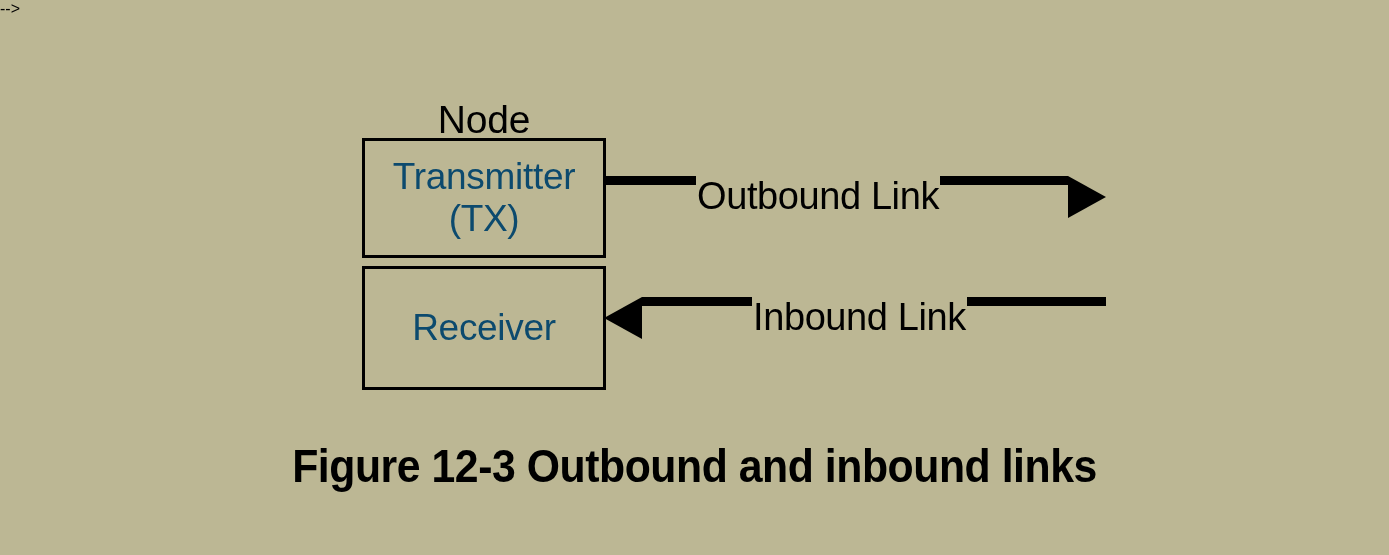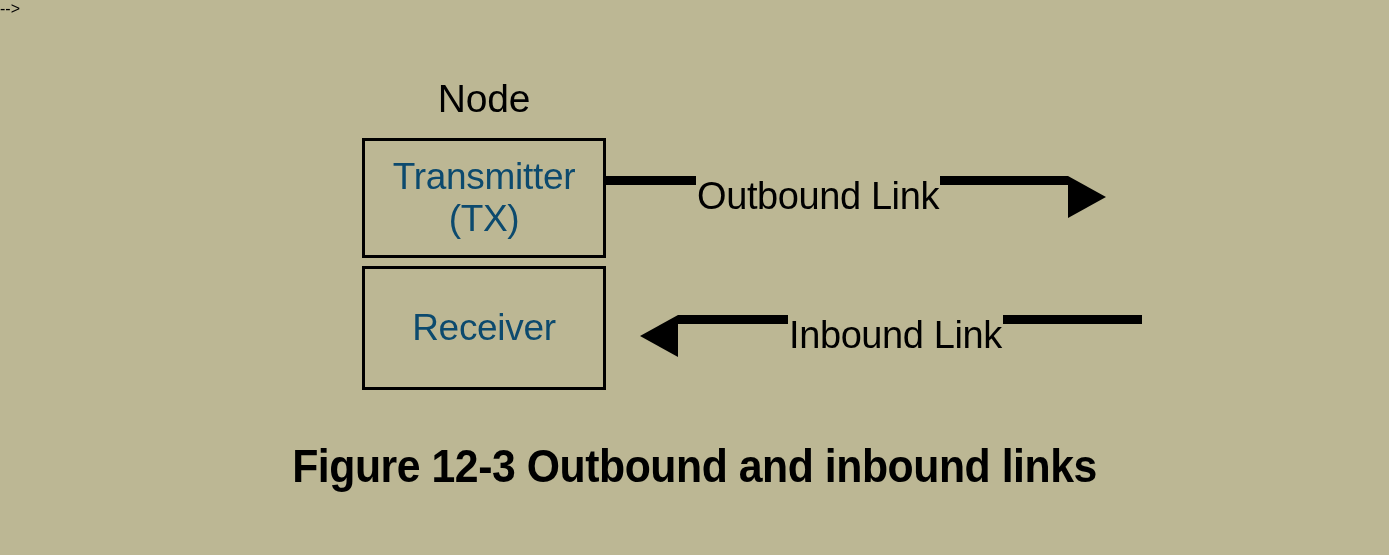--- a/index.html
+++ b/index.html
@@ -18,21 +18,21 @@
     position: relative;
     width: 1389px;
     height: 555px;
     background: #bcb794;
   }
 
   
   .node-label {
     position: absolute;
     left: 362px;
-    top: 76px;
+    top: 97px;
     width: 244px;
     text-align: center;
     font-size: 39px;
     line-height: 46px;
     color: #000000;
     letter-spacing: -0.2px;
     white-space: nowrap;
   }
 
   
@@ -77,25 +77,24 @@
     position: absolute;
     display: flex;
     height: 46px;
   }
   .link-row.outbound {
     left: 604px;
     top: 176px;
     width: 502px;
   }
   .link-row.inbound {
-    left: 640px;
+    left: 604px;
     top: 297px;
     width: 502px;
     flex-direction: row-reverse;
-    margin-top: 18px;
   }
 
   .link-line {
     flex: 1 1 auto;
     height: 9px;
     background: #000000;
   }
   .link-row.outbound .link-line.lead  { flex: 0 0 92px; }
   .link-row.outbound .link-line.trail { flex: 1 1 auto; }
   .link-row.inbound  .link-line.lead  { flex: 0 0 110px; }

